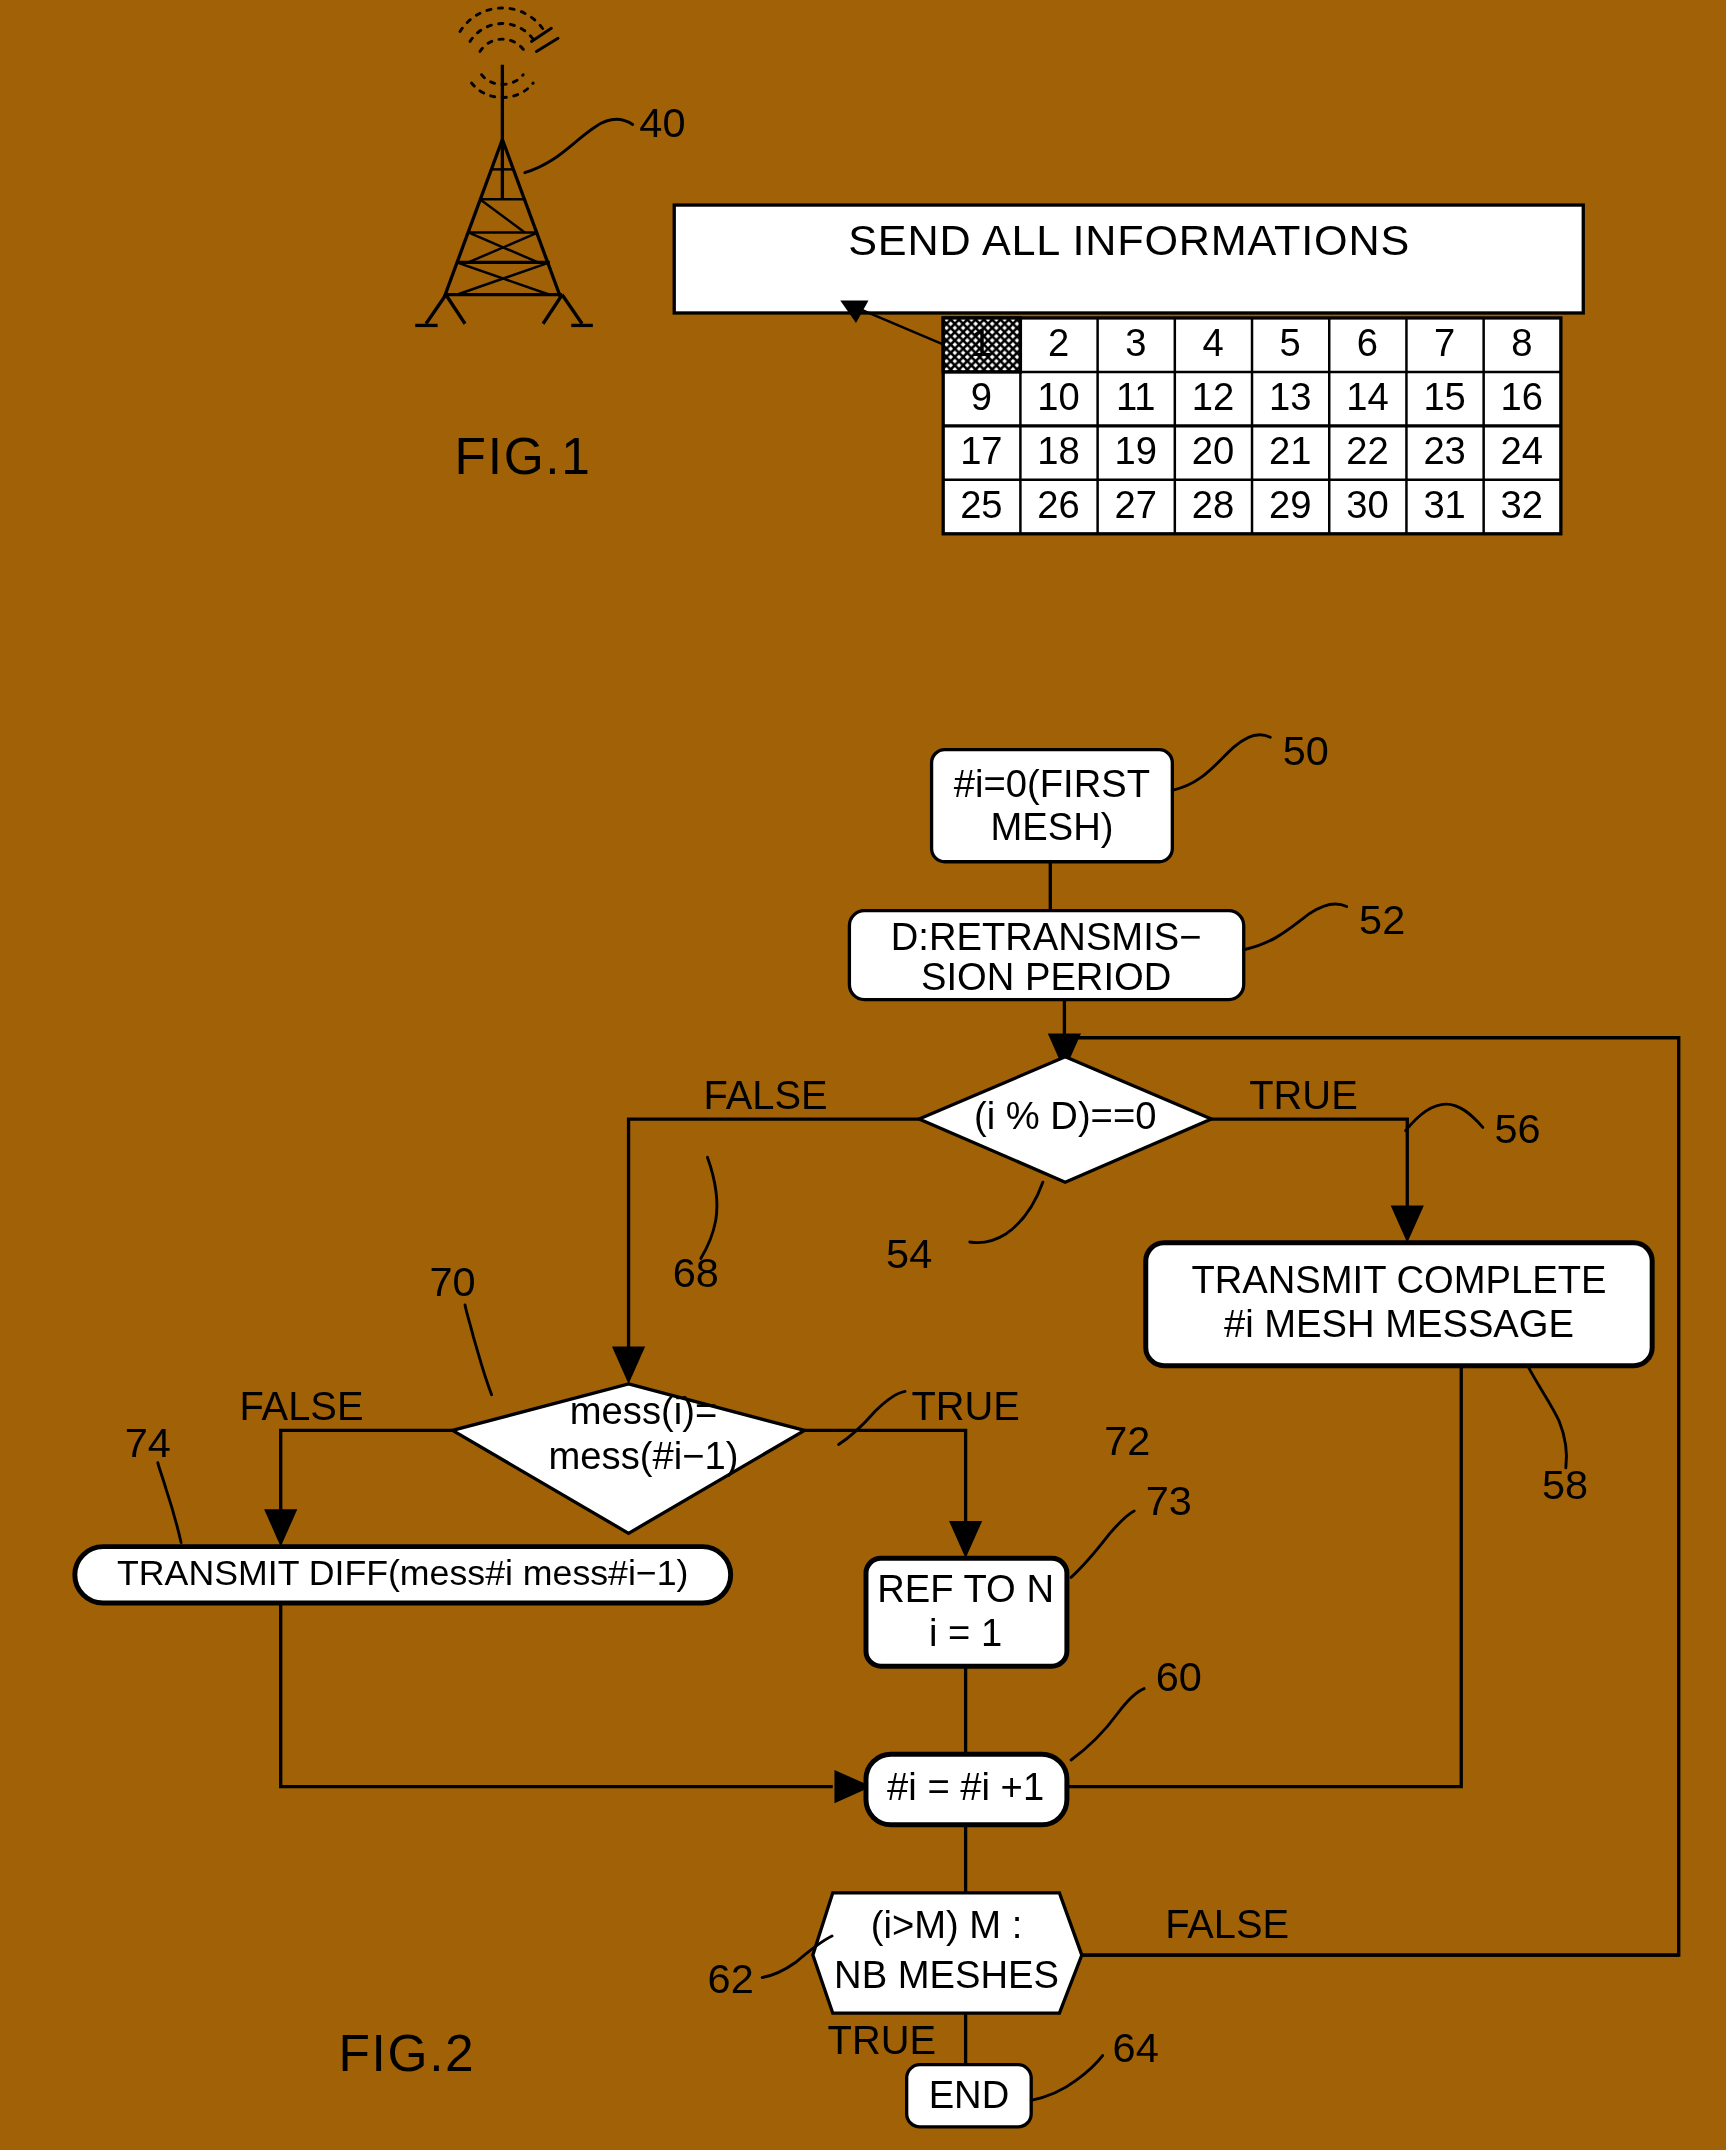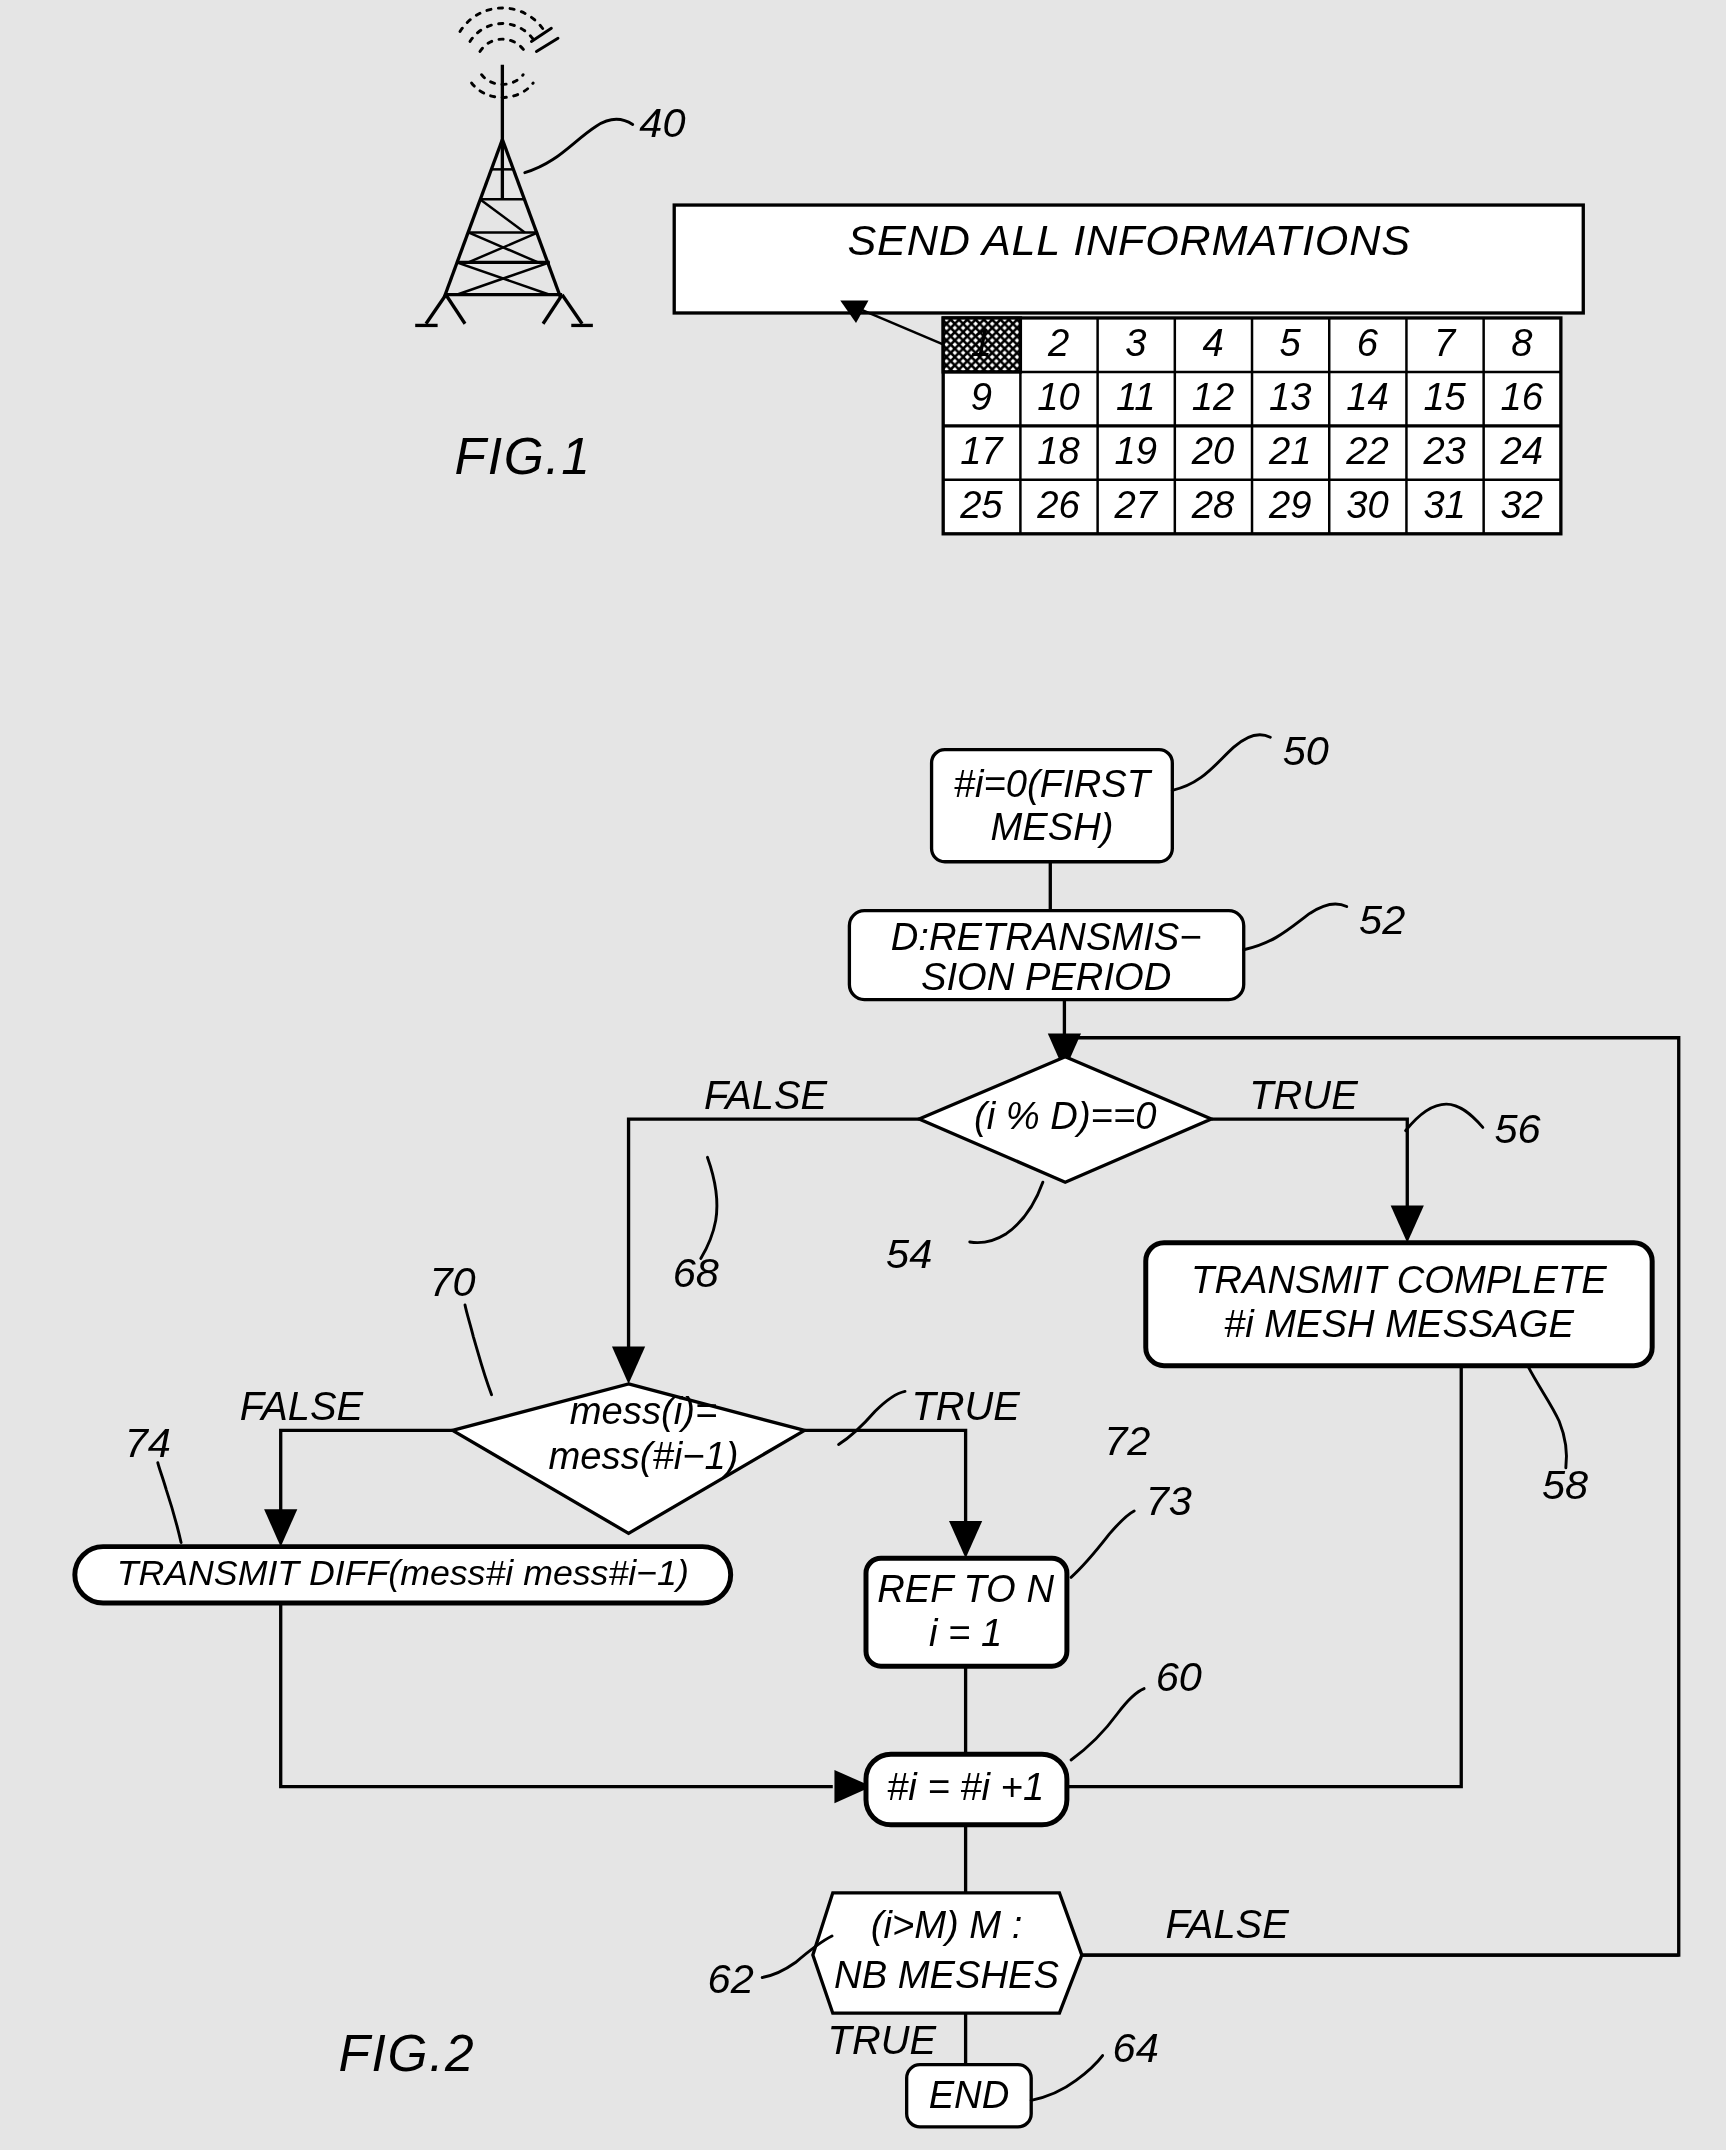--- a/index.html
+++ b/index.html
@@ -5,24 +5,23 @@
 <style>
   html, body {
     margin: 0;
     padding: 0;
     background: #ffffff;
   }
   #page {
     position: relative;
     width: 1727px;
     height: 2151px;
-    background: #e5e5e5;
+    background: #a16207;
     font-family: "Liberation Sans", sans-serif;
     overflow: hidden;
-    font-style: italic;
   }
   svg.layer {
     position: absolute;
     left: 0;
     top: 0;
     width: 1727px;
     height: 2151px;
   }
   .stroke {
     fill: none;

